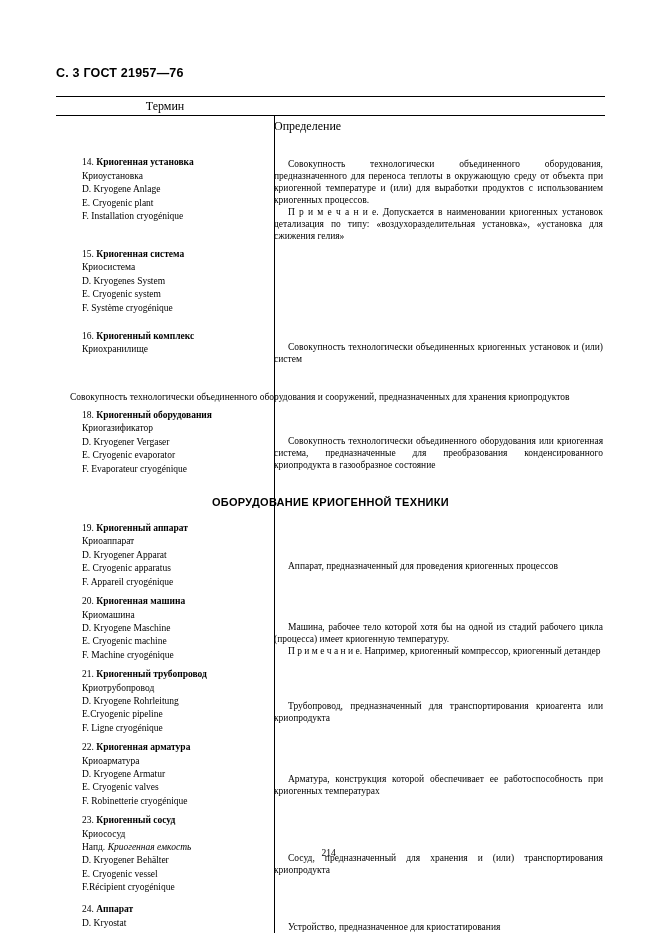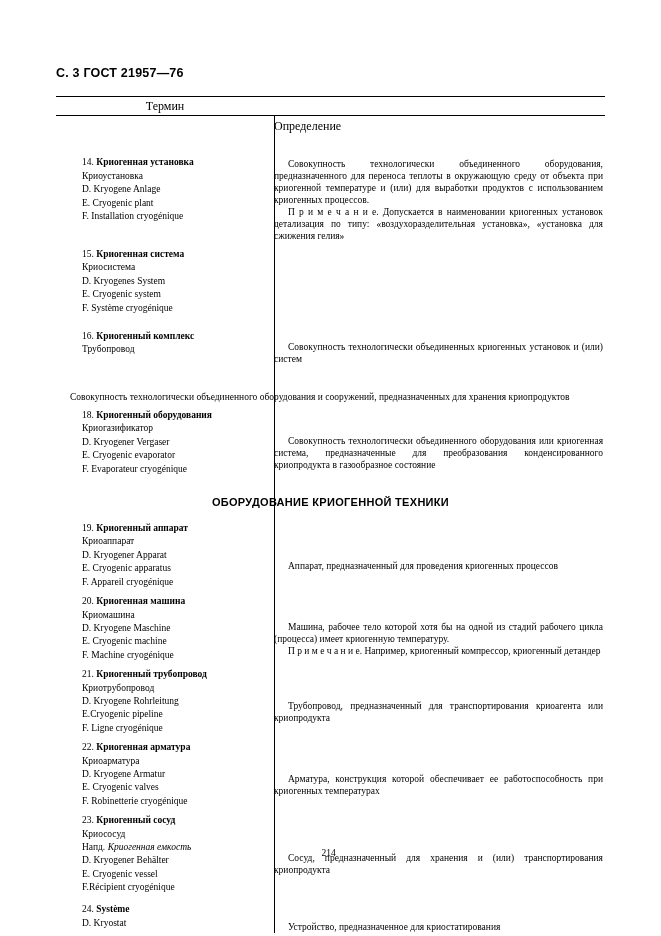--- a/index.html
+++ b/index.html
@@ -151,21 +151,21 @@
             <span class="ln">Криосистема</span>
             <span class="ln">D. Kryogenes System</span>
             <span class="ln">E. Cryogenic system</span>
             <span class="ln">F. Système cryogénique</span>
           </div>
         </div>
         <div style="height: 6px;"></div>
         <div class="entry">
           <div class="term">
             <span class="ln num-name">16. <b>Криогенный комплекс</b></span>
-            <span class="ln">Трубопровод</span>
+            <span class="ln">Криохранилище</span>
           </div>
           <div class="def">
             <p>Совокупность технологически объединенных криогенных установок и (или) систем</p>
           </div>
         </div>
         <div style="height: 6px;"></div>
         <div class="entry">
           <div class="def">
             <p>Совокупность технологически объединенного оборудования и сооружений, предназначенных для хранения криопродуктов</p>
           </div>
@@ -249,21 +249,21 @@
             <span class="ln">E. Cryogenic vessel</span>
             <span class="ln">F.Récipient cryogénique</span>
           </div>
           <div class="def">
             <p>Сосуд, предназначенный для хранения и (или) транспортирования криопродукта</p>
           </div>
         </div>
         <div style="height: 6px;"></div>
         <div class="entry">
           <div class="term">
-            <span class="ln num-name">24. <b>Système</b></span>
+            <span class="ln num-name">24. <b>Аппарат</b></span>
             <span class="ln">D. Kryostat</span>
           </div>
           <div class="def">
             <p>Устройство, предназначенное для криостатирования</p>
           </div>
         </div>
       </div>
   </div>
 
   <div class="pagenum">214</div>

